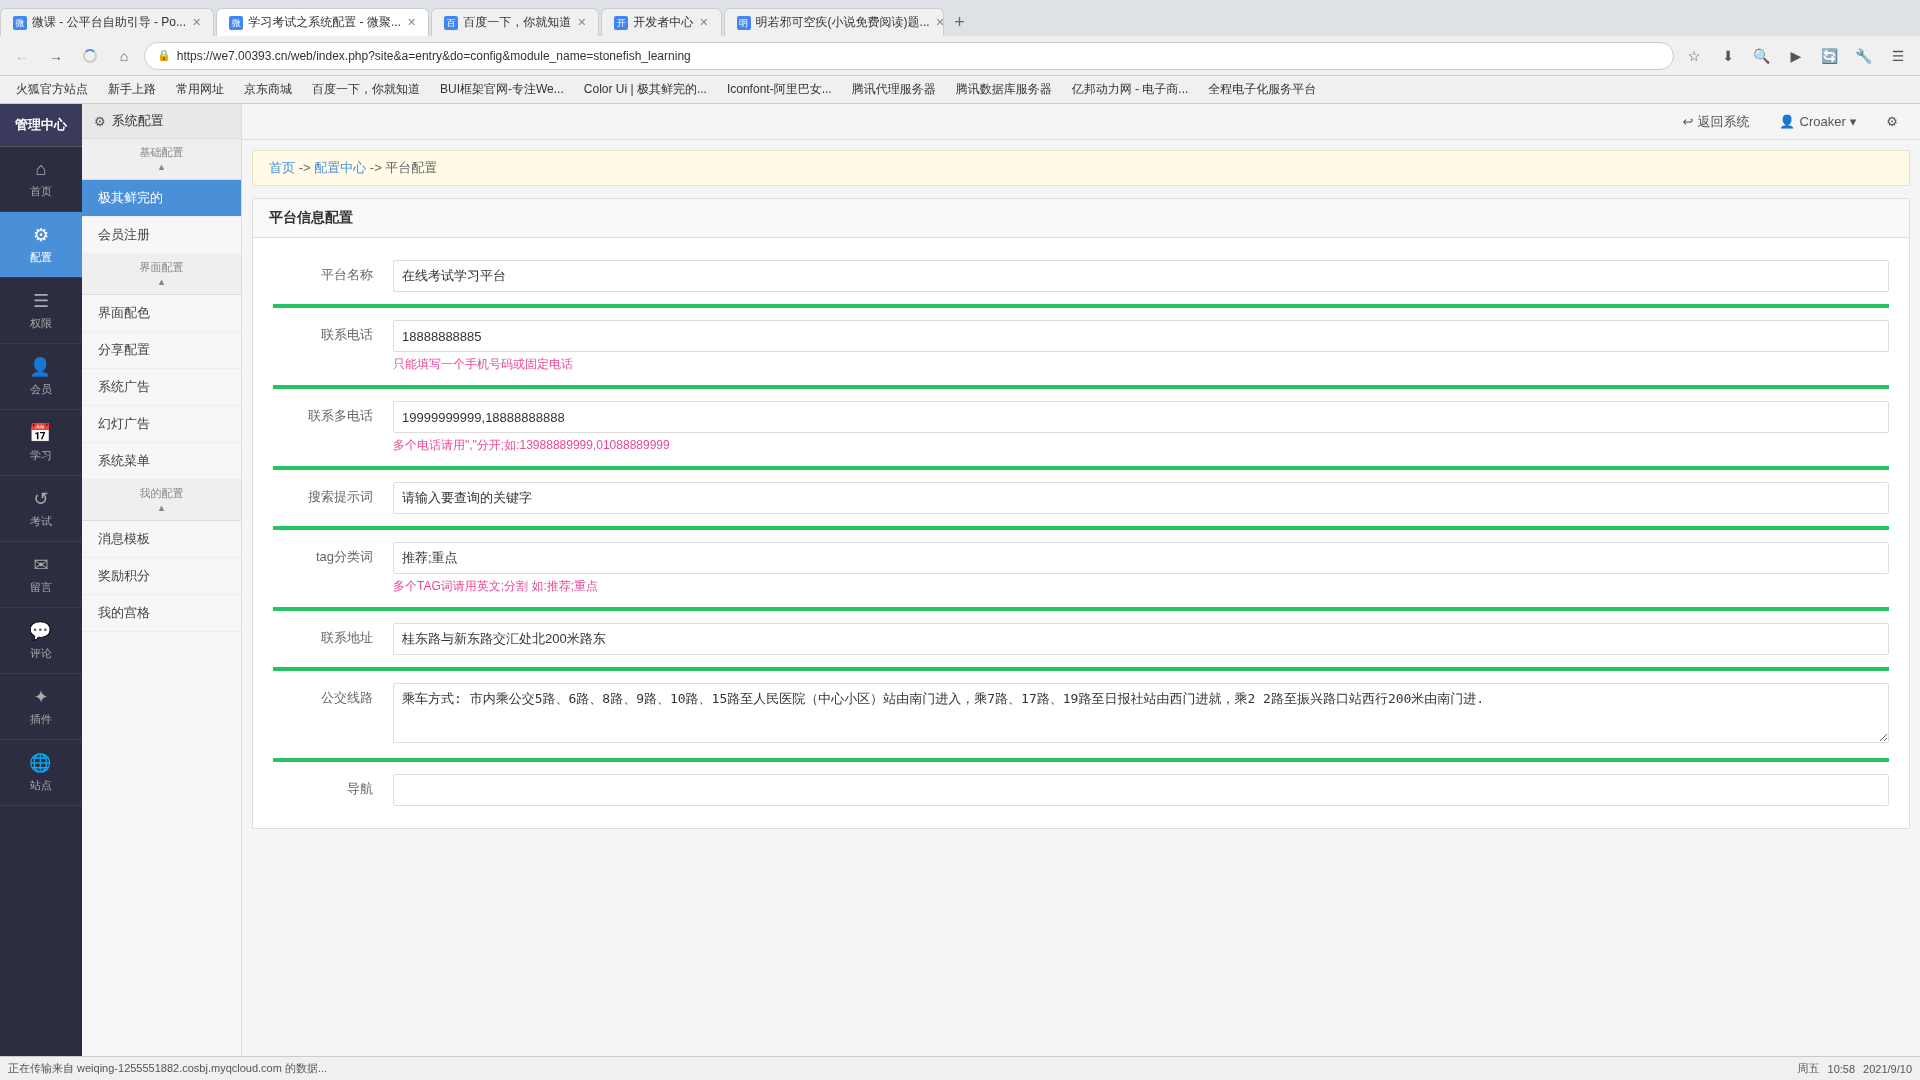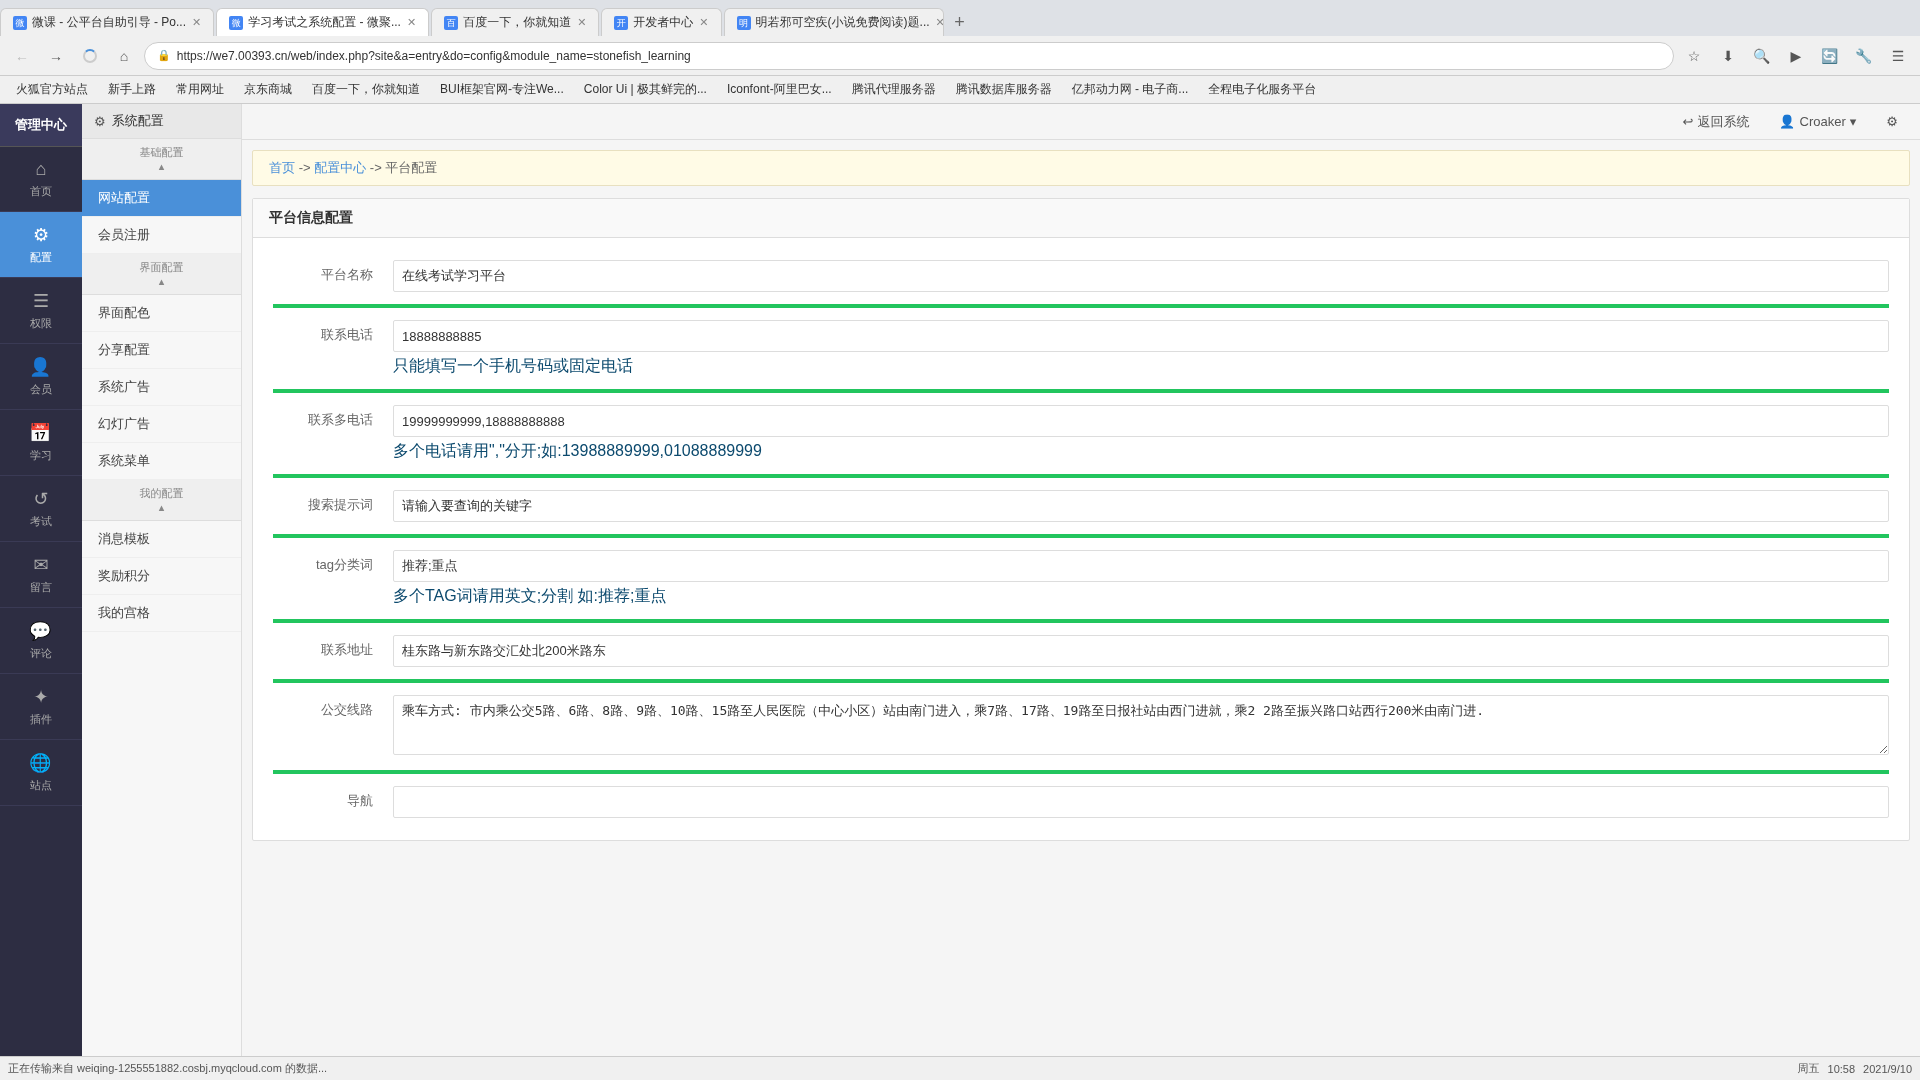--- a/index.html
+++ b/index.html
@@ -256,22 +256,22 @@
       width: 100%;
       height: 32px;
       border: 1px solid #ddd;
       border-radius: 2px;
       padding: 6px 8px;
       font-size: 13px;
       color: #333;
       outline: none;
     }
     .form-hint {
-      font-size: 16px;
-      color: #0c4a6e;
+      font-size: 12px;
+      color: #ec4899;
       margin-top: 4px;
     }
     .form-textarea {
       width: 100%;
       height: 60px;
       border: 1px solid #ddd;
       border-radius: 2px;
       padding: 6px 8px;
       font-size: 13px;
       color: #333;
@@ -482,21 +482,21 @@
     <div style="padding:8px 12px; background:#e8e8e8; border-bottom:1px solid #ddd; display:flex; align-items:center; gap:6px;">
       <span style="color:#555;">⚙</span>
       <span style="font-size:13px; color:#333;">系统配置</span>
     </div>
 
     <div class="secondary-sidebar-section">
       <span>基础配置</span>
       <span>▴</span>
     </div>
     <div class="secondary-sidebar-item active">
-      <span>网站配置</span>
+      <span>极其鲜完的</span>
     </div>
     <div class="secondary-sidebar-item">
       <span>会员注册</span>
     </div>
 
     <div class="secondary-sidebar-section">
       <span>界面配置</span>
       <span>▴</span>
     </div>
     <div class="secondary-sidebar-item">

